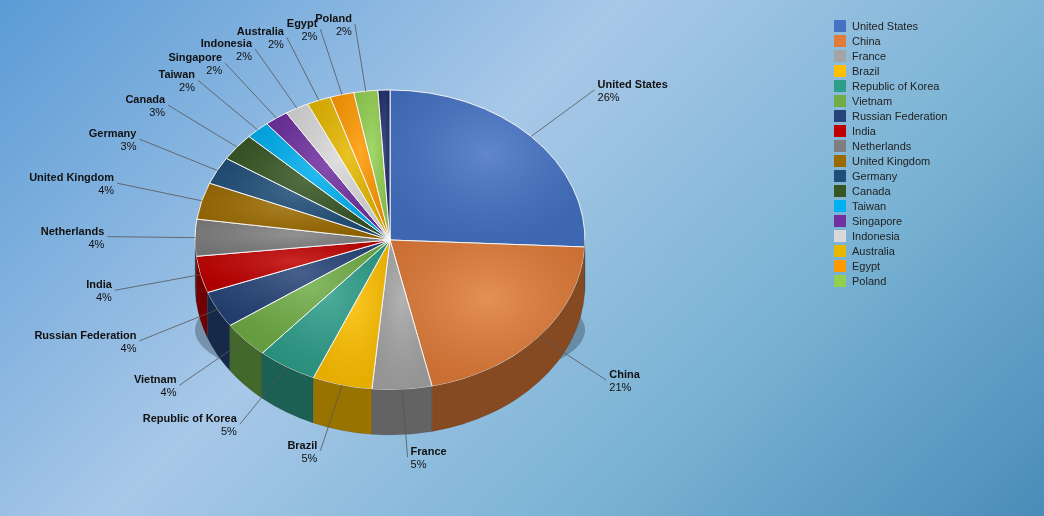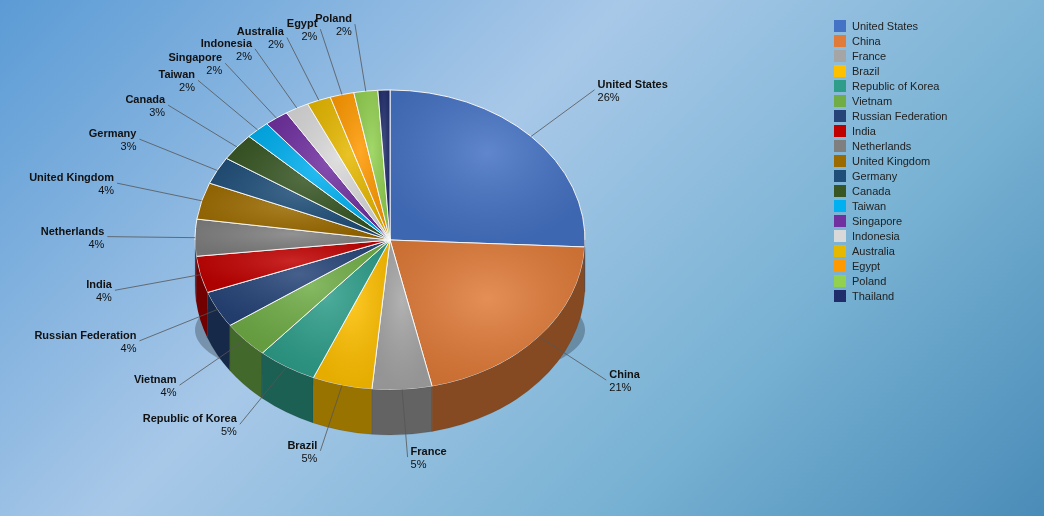--- a/index.html
+++ b/index.html
@@ -270,17 +270,13 @@
       <span class="legend-label">Australia</span>
     </div>
     <div class="legend-item">
       <div class="legend-color" style="background-color: rgb(255, 153, 0);"></div>
       <span class="legend-label">Egypt</span>
     </div>
     <div class="legend-item">
       <div class="legend-color" style="background-color: rgb(146, 208, 80);"></div>
       <span class="legend-label">Poland</span>
     </div>
-    <div class="legend-item">
-      <div class="legend-color" style="background-color: rgb(31, 45, 107);"></div>
-      <span class="legend-label">Thailand</span>
-    </div>
   </div>
 
 </body></html>

